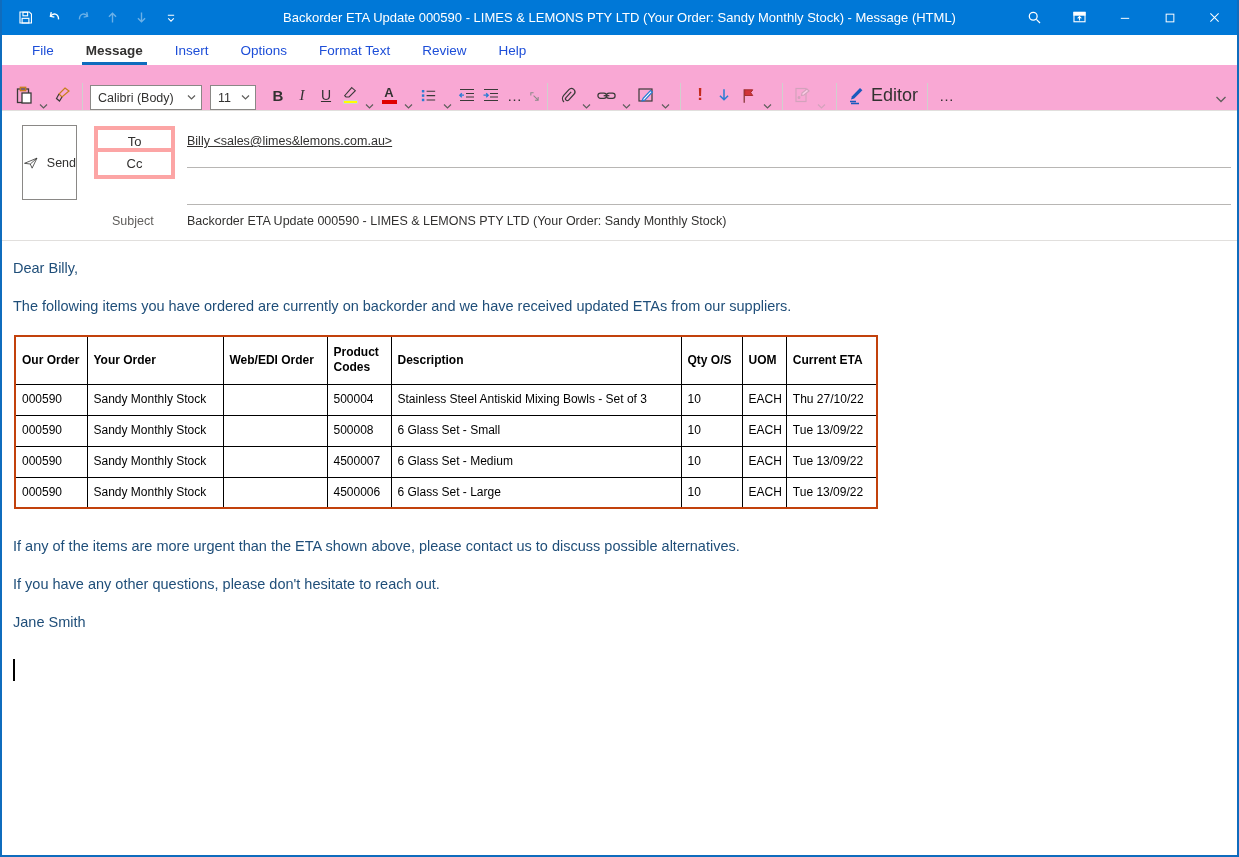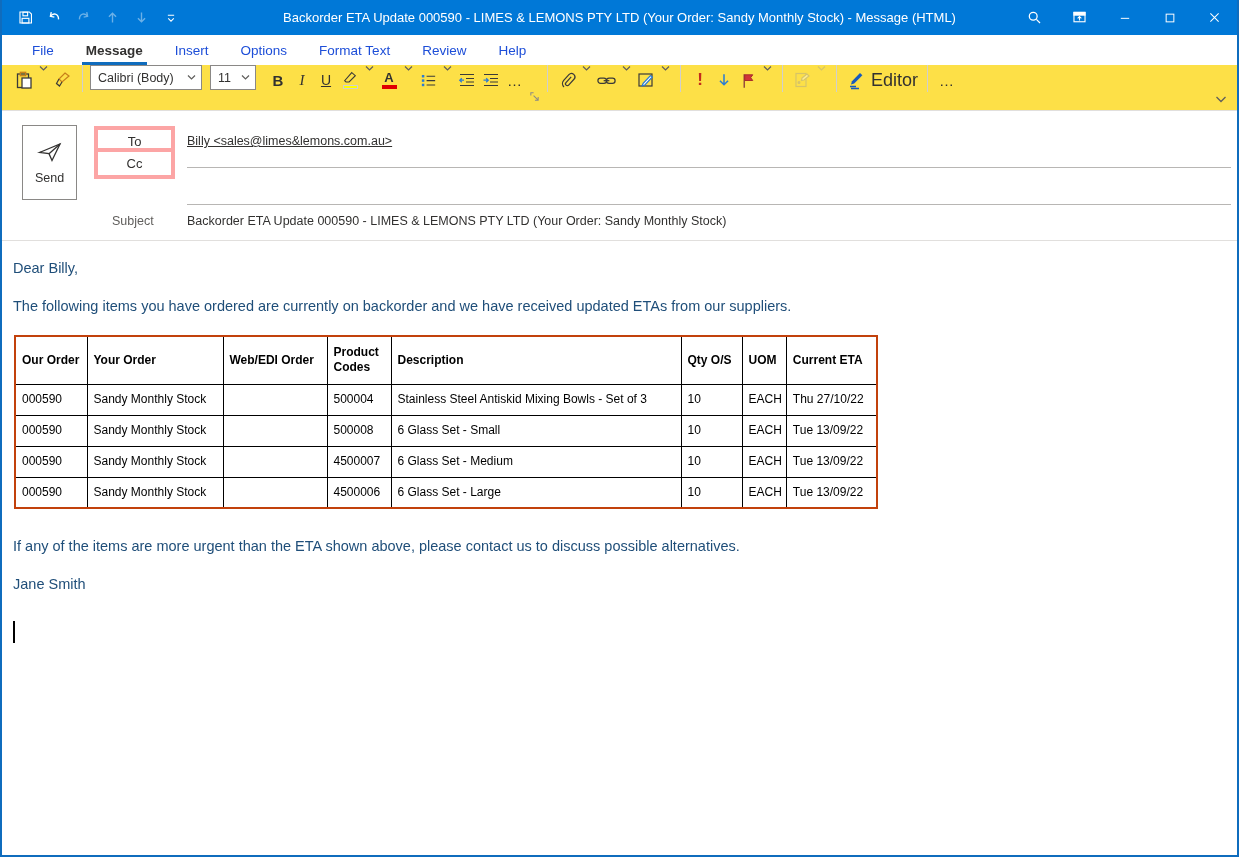--- a/index.html
+++ b/index.html
@@ -22,41 +22,41 @@
   .dim{opacity:.42;}
   .win-title{position:absolute; left:50%; transform:translateX(-50%); font-size:13px; white-space:nowrap; color:#fff;}
   .win-controls{margin-left:auto; display:flex; height:35px;}
   .win-controls .tb-btn{width:45px;}
   
   .ribbon-tabs{height:30px; display:flex; align-items:flex-end; padding-left:14px; background:#fff;}
   .tab{font-size:13.5px; color:#1d4ed8; padding:5px 4px 7px 4px; margin:0 12px; cursor:pointer; position:relative;}
   .tab.active{font-weight:700; color:#323130;}
   .tab.active::after{content:""; position:absolute; left:0; right:0; bottom:0; height:3px; background:var(--accent);}
   
-  .ribbon-toolbar{height:46px; display:flex; align-items:flex-start; padding:0 8px 0 10px; border-bottom:1px solid #e1dfdd; background:#fde047; position:relative;}
+  .ribbon-toolbar{height:46px; display:flex; align-items:flex-end; padding:0 8px 0 10px; border-bottom:1px solid #e1dfdd; background:#f9a8d4; position:relative;}
   .rb{display:flex; align-items:center; justify-content:center; min-width:24px; height:30px; border:none; background:transparent; cursor:pointer; padding:0 2px;}
   .chev{display:flex; align-items:center; padding:0 3px; cursor:pointer;}
   .sep{width:1px; height:27px; background:#d1cfcd; margin:0 7px; flex:none;}
   .ddbox{display:flex; align-items:center; justify-content:space-between; border:1px solid #8a8886; height:25px; padding:0 5px 0 7px; font-size:12.5px; color:#323130; background:#fff; cursor:pointer;}
   .font-box{width:112px; margin-right:8px;}
   .size-box{width:46px; margin-right:10px;}
   .glyph{font-size:15px; color:#323130;}
   .g-b{font-weight:800;}
   .g-i{font-family:"Liberation Serif",serif; font-style:italic;}
   .g-u{text-decoration:underline; font-size:14px;}
   .stack{display:flex; flex-direction:column; align-items:center; line-height:1;}
   .colorbar{width:15px; height:4px; margin-top:1px;}
   .dots{font-size:15px; color:#323130; letter-spacing:1px;}
   .launcher{align-self:flex-end; margin:0 0 4px 2px;}
   .editor-label{font-size:18px; color:#323130; margin-left:5px;}
   .disabled{opacity:.4; cursor:default;}
   .collapse-chev{position:absolute; right:10px; bottom:2px;}
   
   .compose-header{position:relative; height:130px; background:#fff;}
-  .send-btn{position:absolute; left:20px; top:14px; width:55px; height:75px; border:1px solid #8a8886; background:#fff; display:flex; flex-direction:column; align-items:center; justify-content:center; gap:8px; cursor:pointer;}
+  .send-btn{position:absolute; left:20px; top:14px; width:55px; height:75px; border:1px solid #8a8886; background:#fff; display:flex; flex-direction:row; align-items:center; justify-content:center; gap:8px; cursor:pointer;}
   .send-btn span{font-size:12.5px; color:#323130;}
   .field-btn{position:absolute; left:92px; width:81px; height:31px; border:4px solid #fca5a5; background:#fff; font-size:13px; color:#323130; display:flex; align-items:center; justify-content:center; cursor:pointer;}
   .to-btn{top:15px;} .cc-btn{top:37px;}
   .recipient{position:absolute; left:185px; top:23px; font-size:12.5px; color:#323130; text-decoration:underline; cursor:pointer;}
   .h-line{position:absolute; height:1px; background:#b8b6b4;}
   .to-line{left:185px; right:6px; top:56px;}
   .cc-line{left:185px; right:6px; top:93px;}
   .subject-line{left:0; right:0; top:129px; background:#e1dfdd;}
   .subject-label{position:absolute; left:110px; top:103px; font-size:12.5px; color:var(--muted);}
   .subject-value{position:absolute; left:185px; top:103px; font-size:12.5px; color:#323130; right:10px; white-space:nowrap; overflow:hidden;}
@@ -445,19 +445,20 @@
             <td>4500006</td>
             <td>6 Glass Set - Large</td>
             <td>10</td>
             <td>EACH</td>
             <td>Tue 13/09/22</td>
           </tr>
         </tbody>
     </table>
 
     <p>If any of the items are more urgent than the ETA shown above, please contact us to discuss possible alternatives.</p>
+    <p>If you have any other questions, please don't hesitate to reach out.</p>
     <div class="sig-block">
       <p>Jane Smith</p>
     </div>
     <span class="caret"></span>
   </div>
 
 </div>
 
 </body></html>

